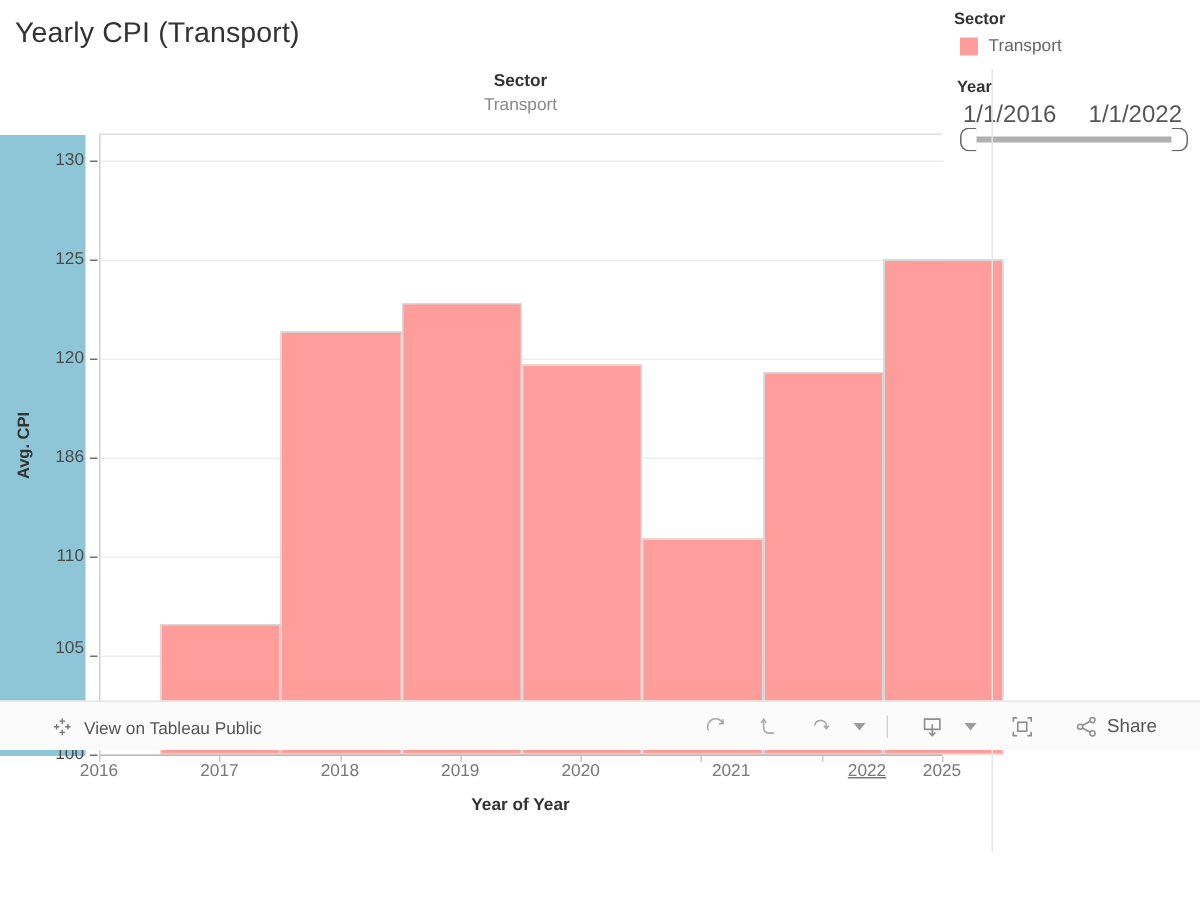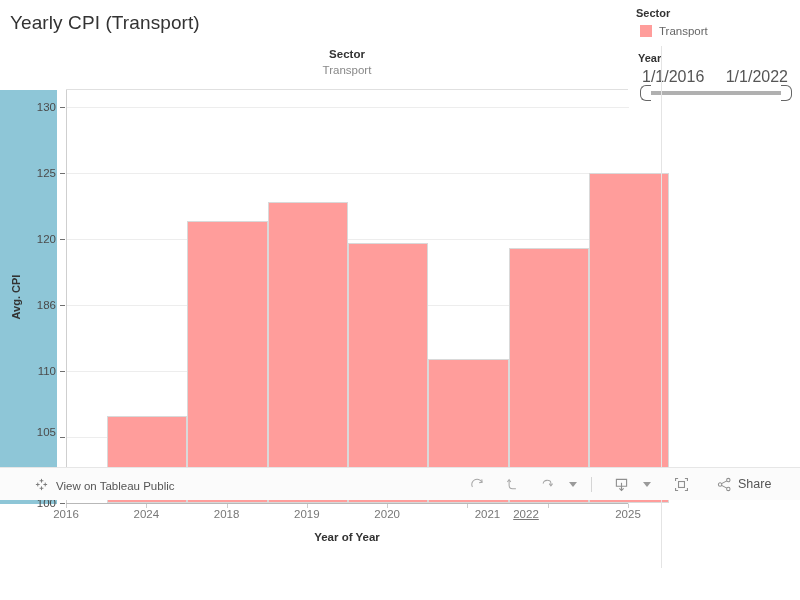--- a/index.html
+++ b/index.html
@@ -356,31 +356,31 @@
         <div class="ytick-mark" style="left: 60px; top: 193.102px;"></div>
         <div class="ytick-label" style="left: 16px; top: 127.128px;">125</div>
         <div class="ytick-mark" style="left: 60px; top: 127.128px;"></div>
         <div class="ytick-label" style="left: 16px; top: 61.1534px;">130</div>
         <div class="ytick-mark" style="left: 60px; top: 61.1534px;"></div>
       </div>
     <div class="axis-baseline"></div>
     <div id="xticks">
         <div class="xtick-label" style="left: 66px;">2016</div>
         <div class="xtick-mark" style="left: 66px;"></div>
-        <div class="xtick-label" style="left: 146.286px;">2024</div>
+        <div class="xtick-label" style="left: 146.286px;">2017</div>
         <div class="xtick-mark" style="left: 146.286px;"></div>
         <div class="xtick-label" style="left: 226.571px;">2018</div>
         <div class="xtick-mark" style="left: 226.571px;"></div>
         <div class="xtick-label" style="left: 306.857px;">2019</div>
         <div class="xtick-mark" style="left: 306.857px;"></div>
         <div class="xtick-label" style="left: 387.143px;">2020</div>
         <div class="xtick-mark" style="left: 387.143px;"></div>
         <div class="xtick-label" style="left: 467.429px; margin-left: 20px;">2021</div>
         <div class="xtick-mark" style="left: 467.429px;"></div>
-        <div class="xtick-label" style="left: 526px; text-decoration: underline;">2022</div>
+        <div class="xtick-label" style="left: 578px; text-decoration: underline;">2022</div>
         <div class="xtick-mark" style="left: 547.714px;"></div>
         <div class="xtick-label" style="left: 628px;">2025</div>
         <div class="xtick-mark" style="left: 628px;"></div>
       </div>
 
     <div class="xaxis-title">Year of Year</div>
   </div>
 
   <div class="panel-divider"></div>
 

